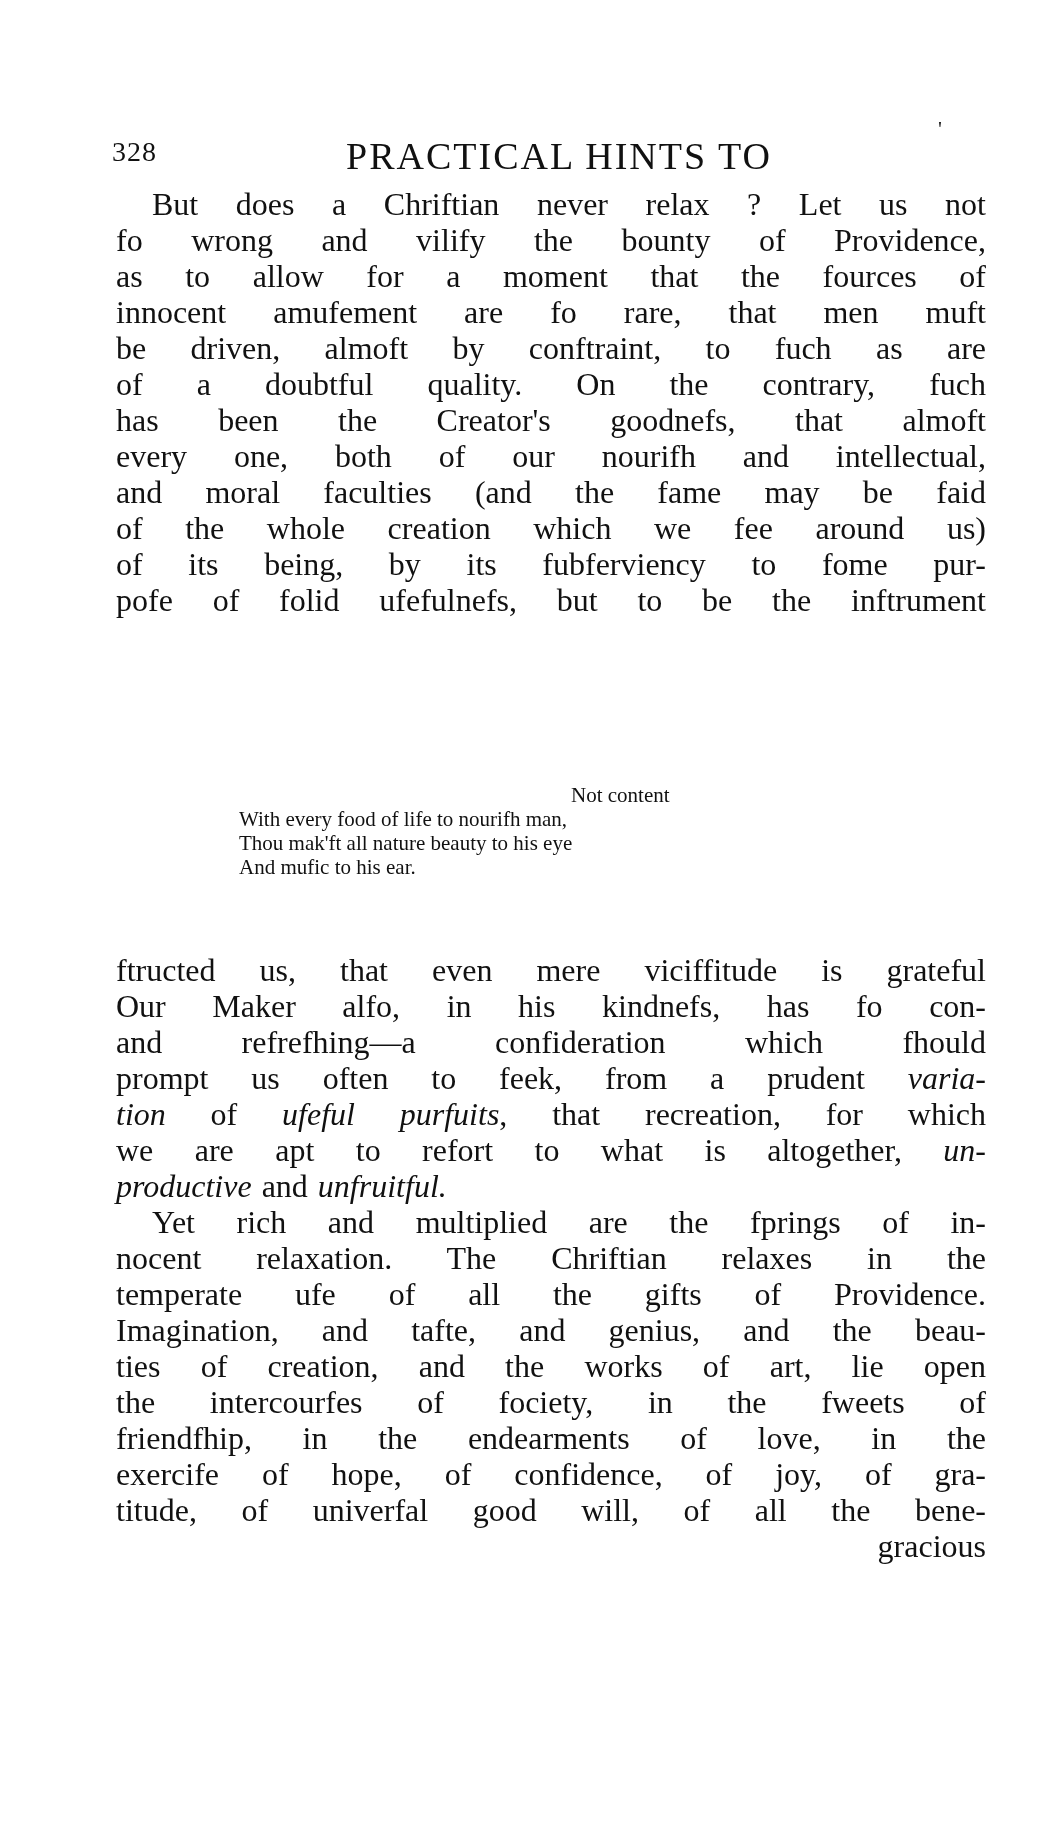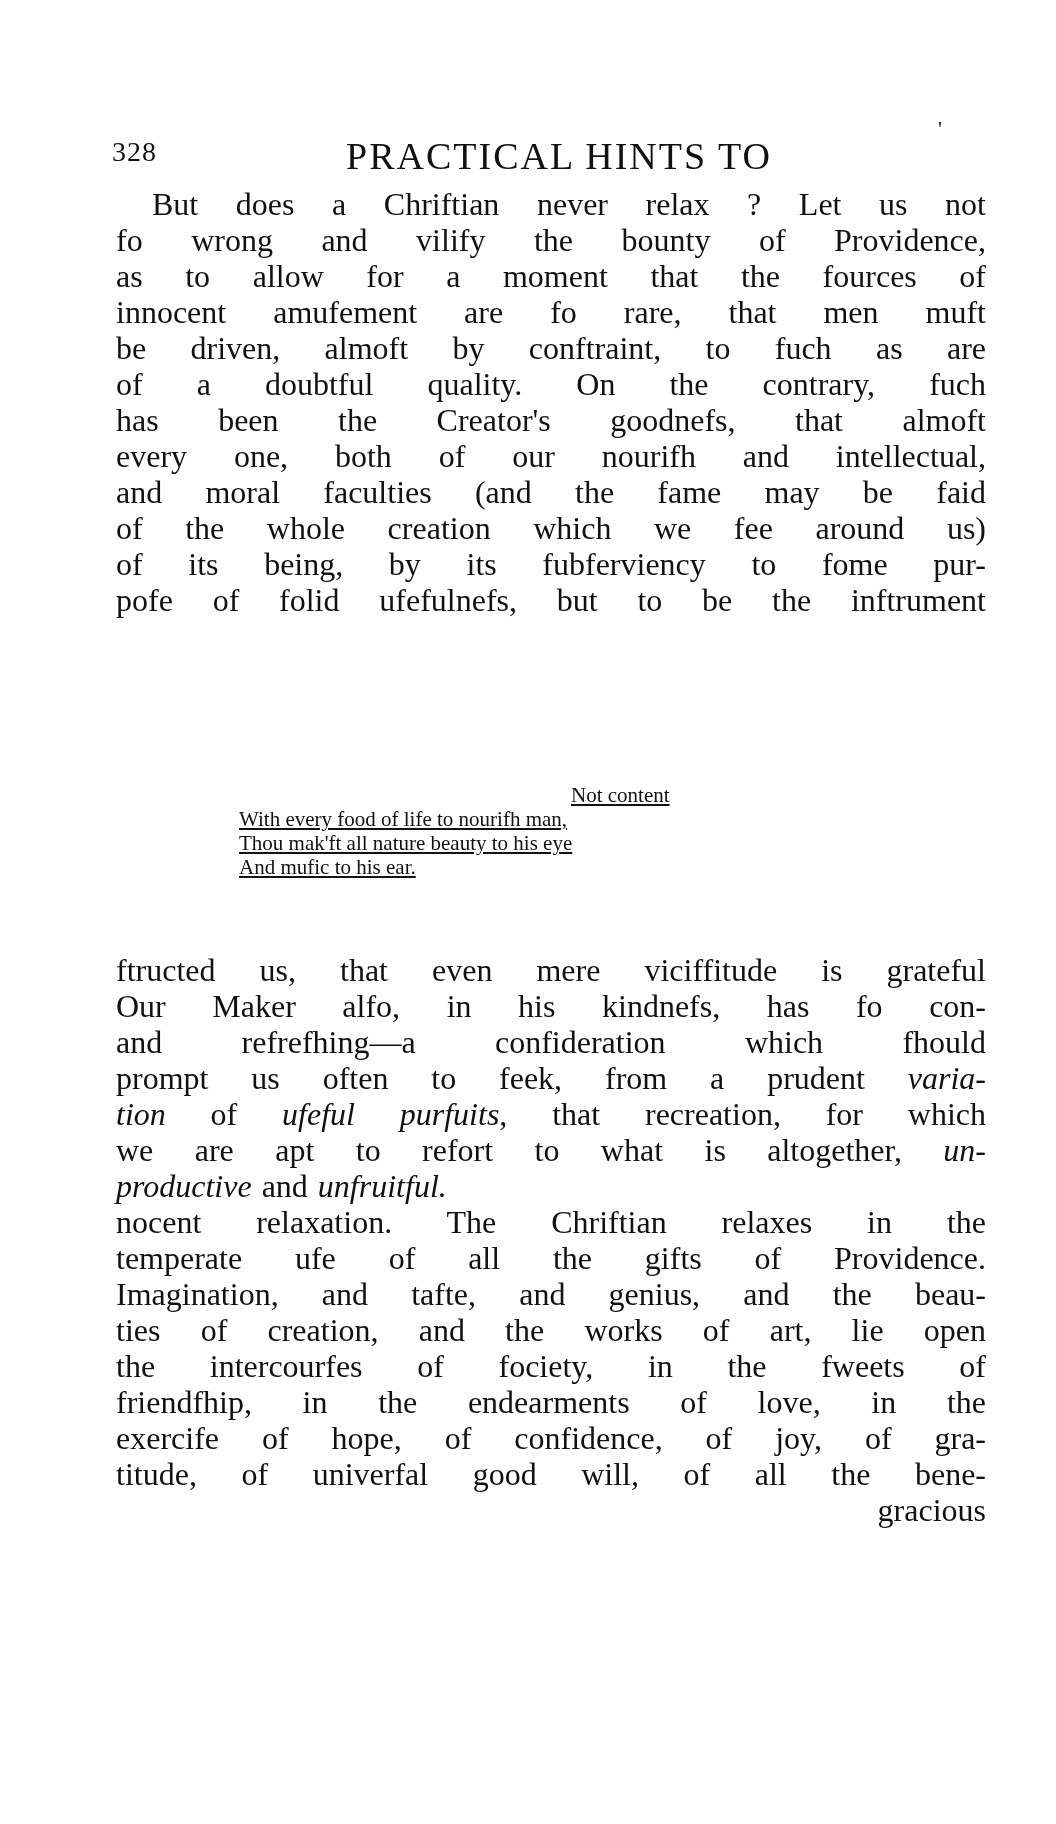--- a/index.html
+++ b/index.html
@@ -22,21 +22,21 @@
   .block { position: absolute; left: 116px; width: 870px; }
   .line {
     display: block; height: 36px; line-height: 36px; font-size: 32px;
     text-align: justify; text-align-last: justify; white-space: nowrap; word-spacing: 2px;
   }
   .line.indent { padding-left: 36px; }
   .line.short { text-align-last: left; }
   .line.right { text-align: right; text-align-last: right; }
   .line i { font-style: italic; }
   .p1 { top: 186px; }
-  .verse { position: absolute; left: 0; width: 1056px; top: 783px; text-decoration: underline; }
+  .verse { position: absolute; left: 0; width: 1056px; top: 783px; }
   .verse .vl {
     display: block; font-size: 21px; line-height: 24px; height: 24px; white-space: nowrap;
     position: relative; left: 239px;
   }
   .verse .vl.first { left: 571px; }
   .p2 { top: 952px; }
 </style>
 </head>
 <body>
 
@@ -71,20 +71,21 @@
 
 <div class="block p2">
   <span class="line">ftructed us, that even mere viciffitude is grateful</span>
   <span class="line">Our Maker alfo, in his kindnefs, has fo con-</span>
   <span class="line">and refrefhing—a confideration which fhould</span>
   <span class="line"><span>prompt us often to feek, from a prudent </span><i>varia-</i></span>
   <span class="line"><i>tion</i><span> of </span><i>ufeful purfuits</i><span>, that recreation, for which</span></span>
   <span class="line"><span>we are apt to refort to what is altogether, </span><i>un-</i></span>
   <span class="line short"><i>productive</i><span> and </span><i>unfruitful.</i></span>
 
+  <span class="line indent">Yet rich and multiplied are the fprings of in-</span>
   <span class="line">nocent relaxation. The Chriftian relaxes in the</span>
   <span class="line">temperate ufe of all the gifts of Providence.</span>
   <span class="line">Imagination, and tafte, and genius, and the beau-</span>
   <span class="line">ties of creation, and the works of art, lie open</span>
   <span class="line">the intercourfes of fociety, in the fweets of</span>
   <span class="line">friendfhip, in the endearments of love, in the</span>
   <span class="line">exercife of hope, of confidence, of joy, of gra-</span>
   <span class="line">titude, of univerfal good will, of all the bene-</span>
   <span class="line right">gracious</span>
 </div>

